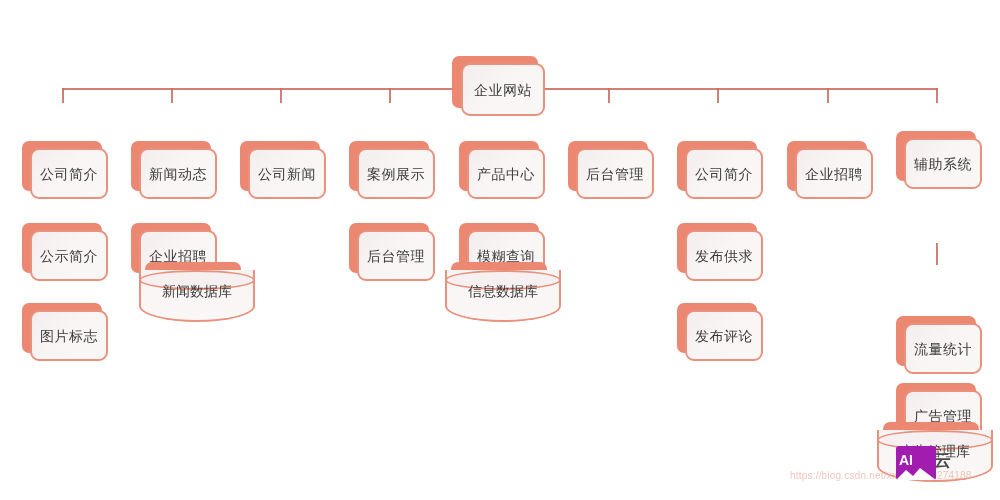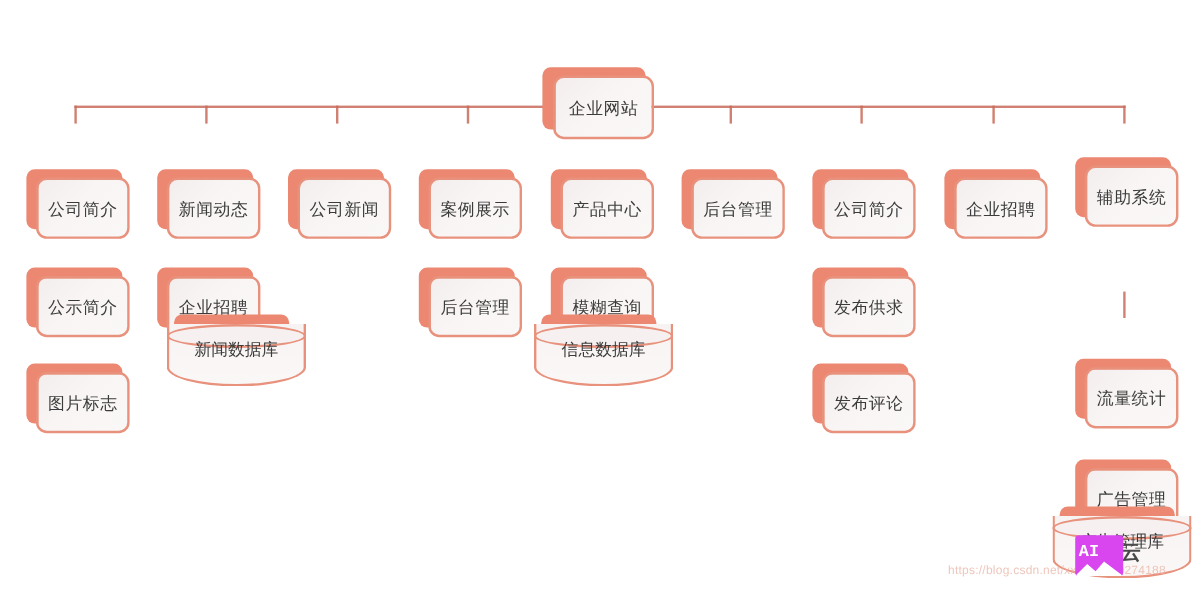--- a/index.html
+++ b/index.html
@@ -144,27 +144,26 @@
     font-weight: 600;
     white-space: nowrap;
     letter-spacing: 1px;
   }
   .wm-badge {
     position: absolute;
     left: 896px;
     top: 446px;
     width: 40px;
     height: 34px;
-    background: #d946ef;
+    background: #a21caf;
     border-radius: 3px;
     display: flex;
     align-items: flex-end;
     justify-content: center;
     overflow: hidden;
-    font-family: Liberation Mono, monospace;
   }
   .wm-badge .ai {
     position: absolute;
     left: 3px;
     top: 7px;
     font-size: 14px;
     font-weight: 700;
     color: #ffffff;
     letter-spacing: 0px;
     line-height: 1;
@@ -327,21 +326,21 @@
     <div class="clabel">信息数据库</div>
   </div>
 
   <div class="node" style="left:677px; top:265px;padding-left:44px;">
     <div class="back"></div>
     <div class="front">
       <span class="label">发布评论</span>
     </div>
   </div>
 
-  <div class="node" style="left:896px; top:261px;">
+  <div class="node" style="left:896px; top:278px;">
     <div class="back"></div>
     <div class="front">
       <span class="label">流量统计</span>
     </div>
   </div>
 
   <div class="node" style="left:896px; top:345px;">
     <div class="back"></div>
     <div class="front">
       <span class="label">广告管理</span>

